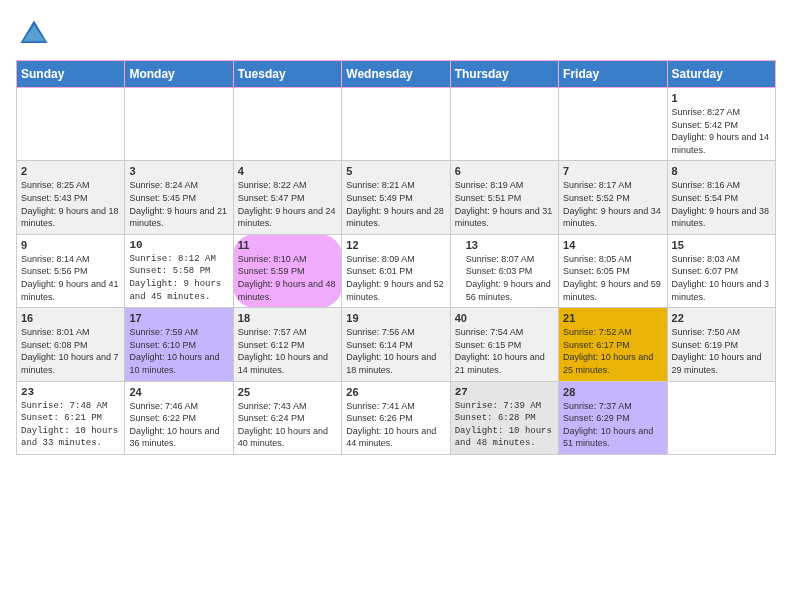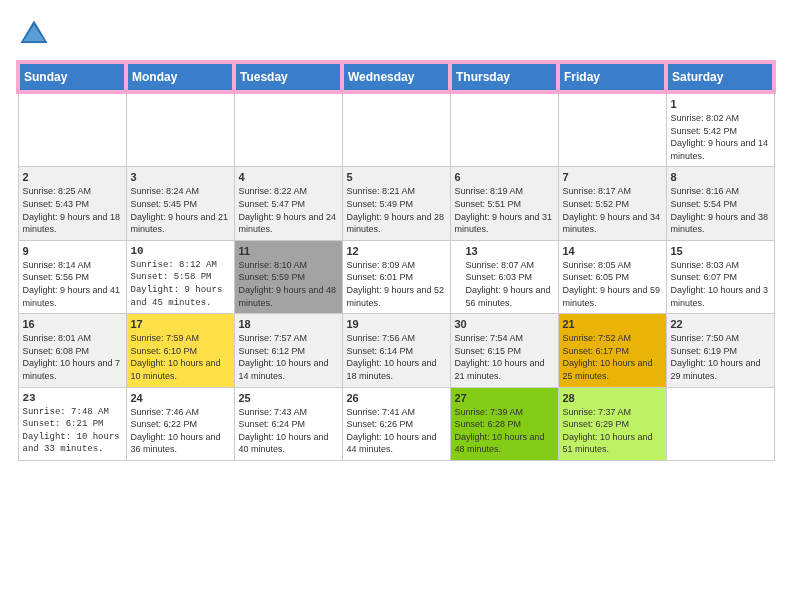--- a/index.html
+++ b/index.html
@@ -51,21 +51,21 @@
       border-collapse: collapse;
       border: 1px solid #ccc;
     }
     .calendar th {
       background-color: #3a7dc9;
       color: #fff;
       font-size: 12px;
       font-weight: bold;
       padding: 6px 4px;
       text-align: left;
-      border: 4px solid #f9a8d4;
+      border: 1px solid #f9a8d4;
     }
     .calendar td {
       border: 1px solid #ccc;
       vertical-align: top;
       padding: 4px;
       width: calc(100% / 7);
       min-height: 80px;
       font-size: 9.5px;
       color: #333;
       background: #fff;
@@ -126,21 +126,21 @@
   <tbody id="calendar-body">
   <tr>
         <td class="empty-cell"></td>
         <td class="empty-cell"></td>
         <td class="empty-cell"></td>
         <td class="empty-cell"></td>
         <td class="empty-cell"></td>
         <td class="empty-cell"></td>
         <td style="background-color: rgb(255, 255, 255);">
           <span class="day-number">1</span>
-          <div class="day-info">Sunrise: 8:02 AM
+          <div class="day-info">Sunrise: 8:27 AM
 Sunset: 5:42 PM
 Daylight: 9 hours and 14 minutes.</div>
         </td>
       </tr>
       <tr>
         <td style="background-color: rgb(240, 240, 240);">
           <span class="day-number">2</span>
           <div class="day-info">Sunrise: 8:25 AM
 Sunset: 5:43 PM
 Daylight: 9 hours and 18 minutes.</div>
@@ -188,21 +188,21 @@
           <div class="day-info">Sunrise: 8:14 AM
 Sunset: 5:56 PM
 Daylight: 9 hours and 41 minutes.</div>
         </td>
         <td style="background-color: rgb(255, 255, 255); font-family: Liberation Mono, monospace;">
           <span class="day-number">10</span>
           <div class="day-info">Sunrise: 8:12 AM
 Sunset: 5:58 PM
 Daylight: 9 hours and 45 minutes.</div>
         </td>
-        <td style="background-color: #a3a3a3;">
+        <td style="background-color: #f0abfc; border-radius: 22px;">
           <span class="day-number">11</span>
           <div class="day-info">Sunrise: 8:10 AM
 Sunset: 5:59 PM
 Daylight: 9 hours and 48 minutes.</div>
         </td>
         <td style="background-color: rgb(255, 255, 255);">
           <span class="day-number">12</span>
           <div class="day-info">Sunrise: 8:09 AM
 Sunset: 6:01 PM
 Daylight: 9 hours and 52 minutes.</div>
@@ -226,40 +226,40 @@
 Daylight: 10 hours and 3 minutes.</div>
         </td>
       </tr>
       <tr>
         <td style="background-color: rgb(240, 240, 240);">
           <span class="day-number">16</span>
           <div class="day-info">Sunrise: 8:01 AM
 Sunset: 6:08 PM
 Daylight: 10 hours and 7 minutes.</div>
         </td>
-        <td style="background-color: #fde047;">
+        <td style="background-color: #c4b5fd;">
           <span class="day-number">17</span>
           <div class="day-info">Sunrise: 7:59 AM
 Sunset: 6:10 PM
 Daylight: 10 hours and 10 minutes.</div>
         </td>
         <td style="background-color: rgb(240, 240, 240); margin-left: 29px;">
           <span class="day-number">18</span>
           <div class="day-info">Sunrise: 7:57 AM
 Sunset: 6:12 PM
 Daylight: 10 hours and 14 minutes.</div>
         </td>
         <td style="background-color: rgb(240, 240, 240);">
           <span class="day-number">19</span>
           <div class="day-info">Sunrise: 7:56 AM
 Sunset: 6:14 PM
 Daylight: 10 hours and 18 minutes.</div>
         </td>
         <td style="background-color: rgb(240, 240, 240);">
-          <span class="day-number">30</span>
+          <span class="day-number">40</span>
           <div class="day-info">Sunrise: 7:54 AM
 Sunset: 6:15 PM
 Daylight: 10 hours and 21 minutes.</div>
         </td>
         <td style="background-color: #eab308;">
           <span class="day-number">21</span>
           <div class="day-info">Sunrise: 7:52 AM
 Sunset: 6:17 PM
 Daylight: 10 hours and 25 minutes.</div>
         </td>
@@ -288,27 +288,27 @@
           <div class="day-info">Sunrise: 7:43 AM
 Sunset: 6:24 PM
 Daylight: 10 hours and 40 minutes.</div>
         </td>
         <td style="background-color: rgb(255, 255, 255);">
           <span class="day-number">26</span>
           <div class="day-info">Sunrise: 7:41 AM
 Sunset: 6:26 PM
 Daylight: 10 hours and 44 minutes.</div>
         </td>
-        <td style="background-color: #84cc16;">
+        <td style="background-color: #e5e5e5; font-family: Liberation Mono, monospace;">
           <span class="day-number">27</span>
           <div class="day-info">Sunrise: 7:39 AM
 Sunset: 6:28 PM
 Daylight: 10 hours and 48 minutes.</div>
         </td>
-        <td style="background-color: #bef264; margin-left: 8px;">
+        <td style="background-color: #c4b5fd; margin-left: 8px;">
           <span class="day-number">28</span>
           <div class="day-info">Sunrise: 7:37 AM
 Sunset: 6:29 PM
 Daylight: 10 hours and 51 minutes.</div>
         </td>
         <td class="empty-cell"></td>
       </tr>
     </tbody>
 </table>
 

